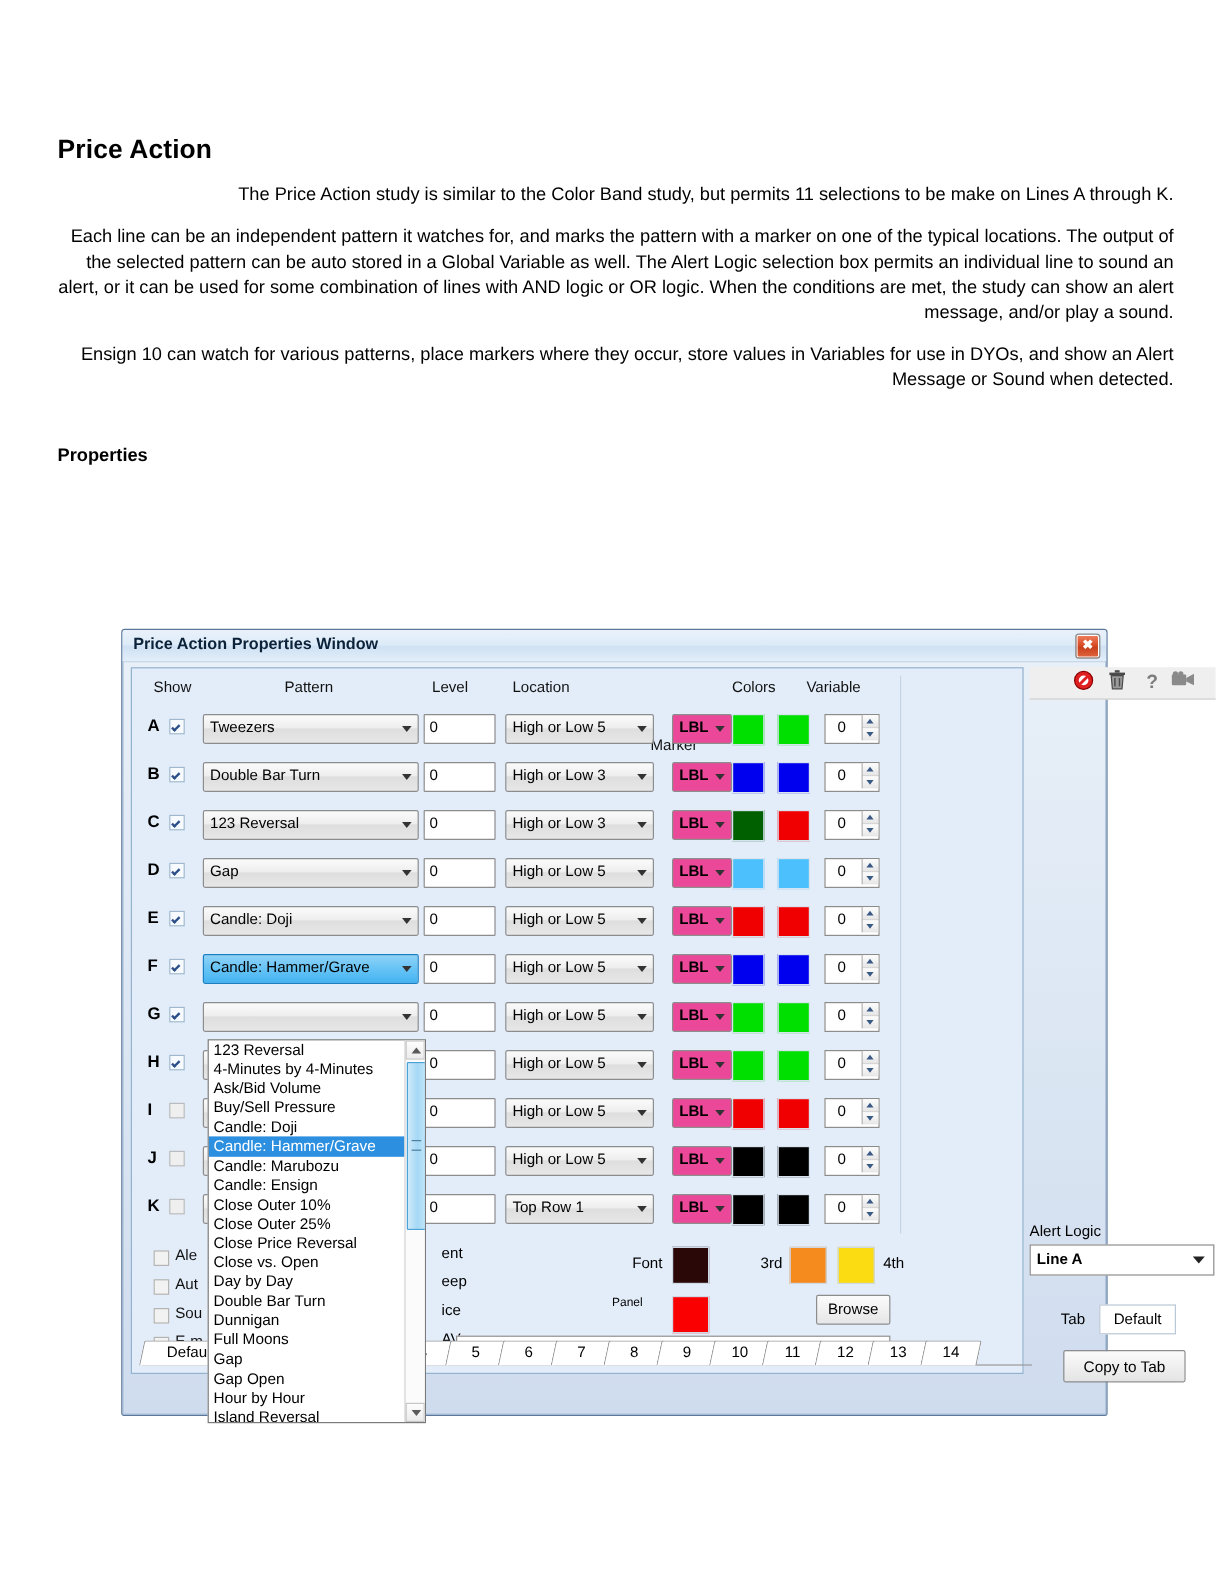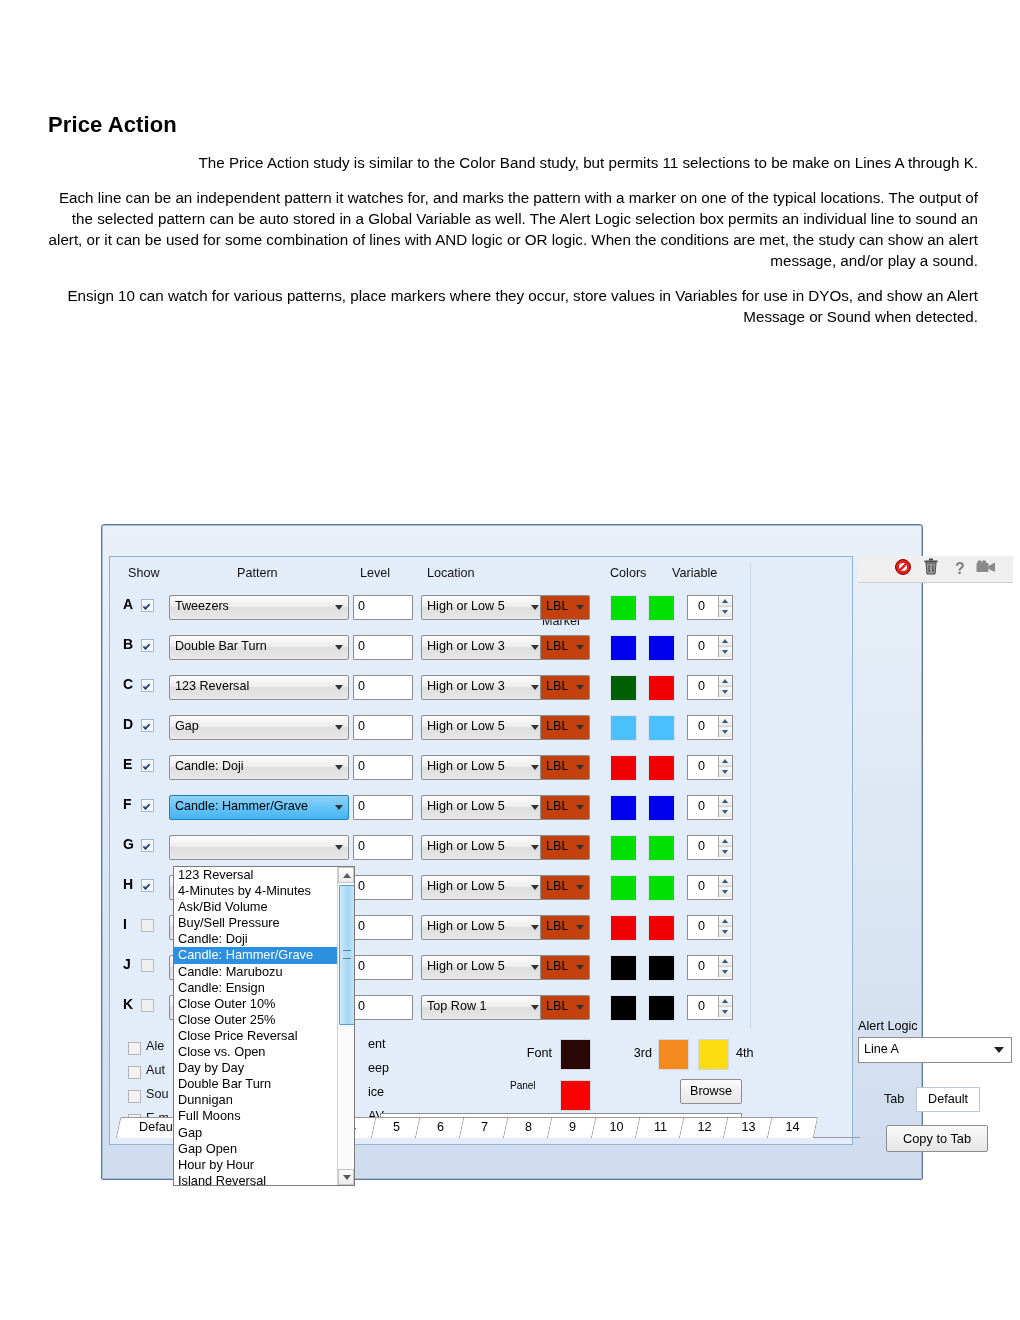--- a/index.html
+++ b/index.html
@@ -102,21 +102,21 @@
     border:1px solid #8d8d8d;border-radius:2px;
     font-size:12.6px;color:#000;cursor:pointer;
   }
   .combo .cv{position:absolute;left:5px;top:3px;white-space:nowrap;overflow:hidden;text-align:center;}
   .combo .arw{
     position:absolute;right:5px;top:9px;width:0;height:0;
     border-left:4px solid transparent;border-right:4px solid transparent;border-top:5px solid #333;
   }
   .combo.pattern{left:59px;top:8px;width:178px;}
   .combo.location{left:311px;top:8px;width:122px;}
-  .combo.marker{left:430px;top:8px;width:48px;background:#c2410c;border-color:#8d8d8d;}
+  .combo.marker{left:450px;top:8px;width:48px;background:#ec4899;border-color:#8d8d8d;font-weight:bold;}
 
   .combo.active{
     background:linear-gradient(180deg,#8fd2f7 0%,#66c3f5 50%,#44b4f2 100%);
     border-color:#1b7fc4;
   }
 
   .txtbox{
     position:absolute;left:243px;top:8px;width:58px;height:23px;
     background:#fff;border:1px solid #8d8d8d;border-radius:1px;
     font-size:12.6px;
@@ -211,21 +211,21 @@
   }
   .wavbox{
     position:absolute;left:270px;top:556px;width:360px;height:22px;
     background:#fff;border:1px solid #8d8d8d;
   }
 
   
   .alertlogic-lab{position:absolute;left:0;top:463px;font-size:12.6px;}
   .alertlogic-combo{
     position:absolute;left:0;top:481px;width:152px;height:24px;
-    background:#fff;border:1px solid #8d8d8d;font-size:12.6px;cursor:pointer;
+    background:#fff;border:1px solid #8d8d8d;font-size:12.6px;cursor:pointer;font-weight:bold;
   }
   .alertlogic-combo .cv{position:absolute;left:5px;top:4px;}
   .alertlogic-combo .arw{
     position:absolute;right:7px;top:9px;width:0;height:0;
     border-left:5px solid transparent;border-right:5px solid transparent;border-top:6px solid #222;
   }
   .tabrow{position:absolute;left:26px;top:531px;font-size:12.6px;}
   .tabrow .lab{position:absolute;left:0;top:5px;}
   .tabbox{
     position:absolute;left:32px;top:0;width:62px;height:23px;background:#fff;
@@ -257,24 +257,29 @@
 </head>
 <body>
 
 <div class="page">
 
   <div class="doc">
     <h1 class="doc-title">Price Action</h1>
     <p class="para">The Price Action study is similar to the Color Band study, but permits 11 selections to be make on Lines A through K.</p>
     <p class="para">Each line can be an independent pattern it watches for, and marks the pattern with a marker on one of the typical locations.   The output of the selected pattern can be auto stored in a Global Variable as well. The Alert Logic selection box permits an individual line to sound an alert, or it can be used for some combination of lines with AND logic or OR logic. When the conditions are met, the study can show an alert message, and/or play a sound.</p>
     <p class="para">Ensign 10 can watch for various patterns, place markers where they occur, store values in  Variables for use in DYOs, and show an Alert Message or Sound when detected.</p>
+    <h2 class="sub">Properties</h2>
   </div>
 
   <div class="dialog">
 
+    <div class="titlebar">
+      <div class="ttl">Price Action Properties Window</div>
+      <div class="closebtn">✖</div>
+    </div>
 
     <div class="inner">
 
       <div class="hdr show">Show</div>
       <div class="hdr pattern">Pattern</div>
       <div class="hdr level">Level</div>
       <div class="hdr location">Location</div>
       <div class="hdr marker">Marker</div>
       <div class="hdr colors">Colors</div>
       <div class="hdr variable">Variable</div>

